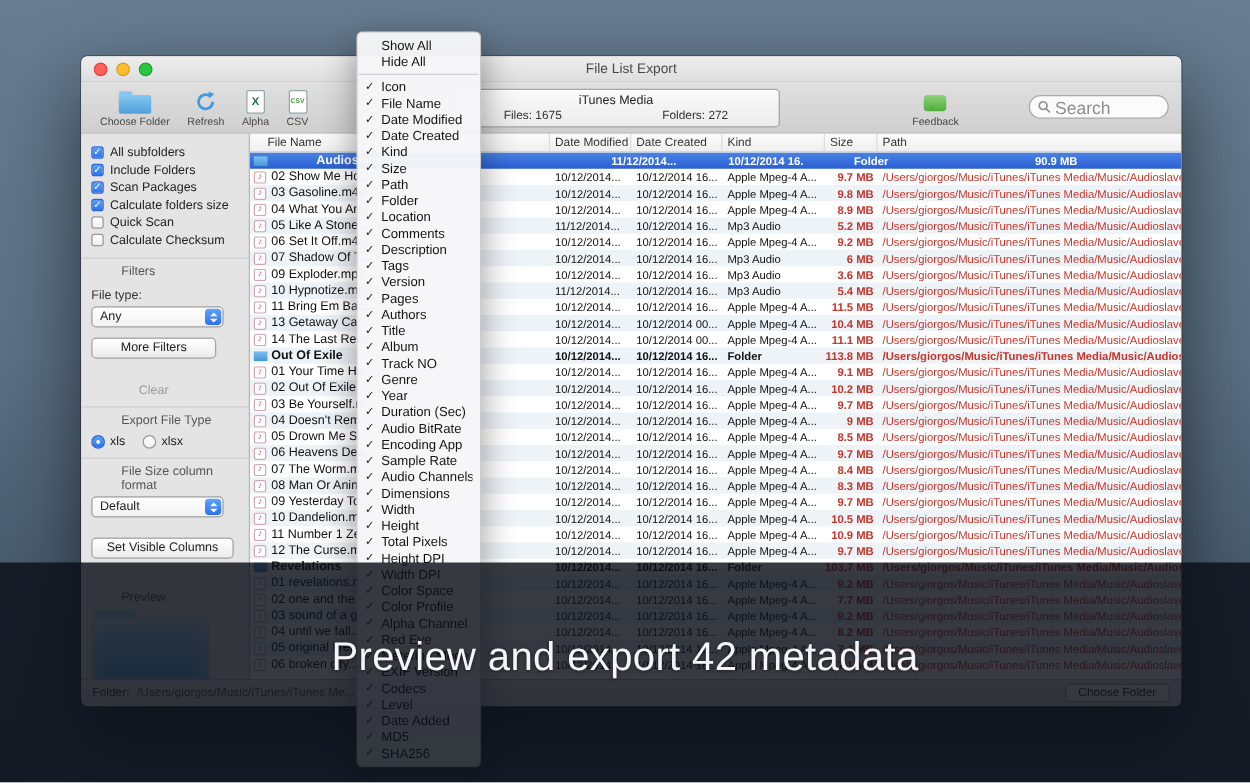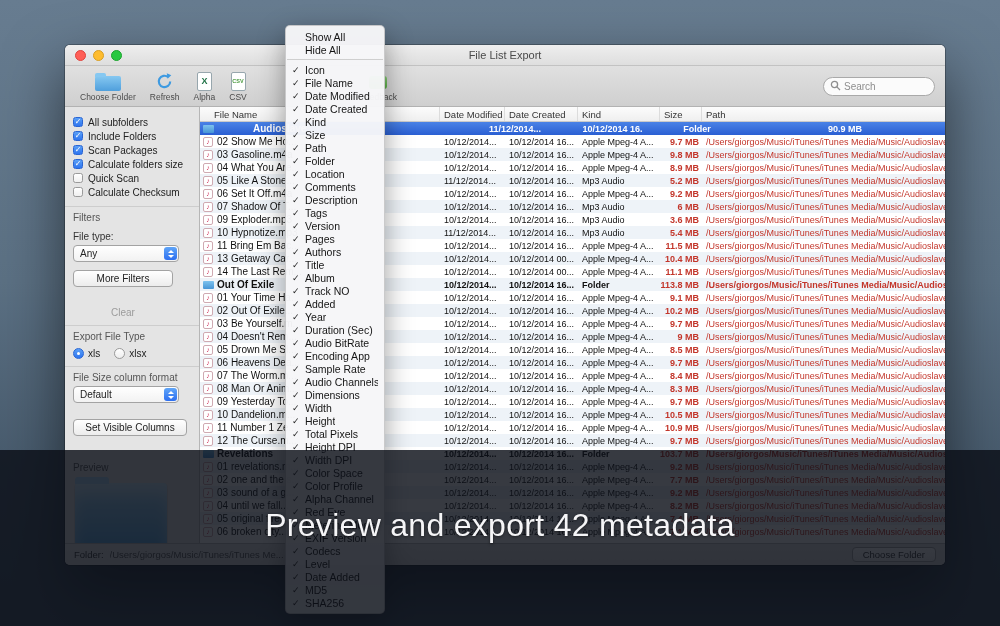--- a/index.html
+++ b/index.html
@@ -38,34 +38,34 @@
   .scanbox { width:262px; height:31px; margin-left:108px; border:1px solid #a6a6a6; border-radius:4px;
     background:linear-gradient(#fbfbfb,#ebebeb); box-shadow:inset 0 1px 0 #fff;
     display:flex; flex-direction:column; justify-content:center; flex:none; }
   .scantitle { text-align:center; font-size:10px; color:#222; line-height:13px; }
   .scanstats { display:flex; justify-content:space-around; font-size:9.5px; color:#333; line-height:12px; }
   .fbm { margin-left:106px; }
   .fbico { width:18px; height:13px; background:linear-gradient(#8dd17a,#54ae3f); border-radius:3px; position:relative; margin-top:3px; }
   .fbico::after { content:""; position:absolute; left:4px; bottom:-4px; border:4px solid transparent; border-top-color:#54ae3f; border-left-width:2px; border-right-width:2px; }
   .search { margin-left:auto; margin-right:2px; position:relative; width:112px; }
   .search input { width:100%; height:19px; border-radius:10px; border:1px solid #a9a9a9; background:#fbfbfb;
-    font-size:10px; padding:0 6px 0 20px; color:#333; outline:none; font-family:inherit; }
+    font-size:14px; padding:0 6px 0 20px; color:#333; outline:none; font-family:inherit; }
   .search input::placeholder { color:#8e8e8e; }
   .mag { position:absolute; left:7px; top:4px; }
 
   
   .content { flex:1; display:flex; min-height:0; }
   .sidebar { width:135px; flex:none; background:#e4e4e4; border-right:1px solid #b6b6b6;
     padding:8px 8px 0 8px; font-size:10px; color:#222; overflow:hidden; }
   .cbrow { display:flex; align-items:center; gap:5px; height:14px; }
   .cbbox { width:10px; height:10px; flex:none; border-radius:2.5px; border:1px solid #9a9a9a;
     background:linear-gradient(#fff,#efefef); font-size:8px; line-height:8px; text-align:center; color:#fff; }
   .cbbox.on { background:linear-gradient(#5aa0f7,#2e74ef); border-color:#2a66d4; }
   .sdiv { height:1px; background:#cdcdcd; margin:7px -8px 0 -8px; }
-  .slabel { color:#555; margin-top:5px; }
+  .slabel { color:#555; margin-top:5px;margin-left:24px; }
   .slabel2 { color:#333; margin-top:8px; }
   .dropdown { width:106px; height:17px; margin-top:3px; border:1px solid #a3a3a3; border-radius:4px;
     background:linear-gradient(#ffffff,#f2f2f2); display:flex; align-items:center; padding-left:6px; position:relative; }
   .dd-step { position:absolute; right:1px; top:1px; bottom:1px; width:13px; border-radius:3px;
     background:linear-gradient(#5fa5f8,#2d6ff0); display:flex; flex-direction:column; align-items:center; justify-content:center; gap:2px; }
   .dd-step i { display:block; width:0; height:0; border-left:3px solid transparent; border-right:3px solid transparent; }
   .dd-step .up { border-bottom:3px solid #fff; }
   .dd-step .dn { border-top:3px solid #fff; }
   .btn { height:17px; border:1px solid #a3a3a3; border-radius:4px; background:linear-gradient(#ffffff,#ececec);
     display:flex; align-items:center; justify-content:center; color:#222; }
@@ -170,20 +170,27 @@
         <span class="ic">
             <span class="xldoc"></span>
           </span>
         <span class="tlabel">Alpha</span>
       </div>
       <div class="tbtn">
         <span class="ic">
             <span class="csvdoc"></span>
           </span>
         <span class="tlabel">CSV</span>
+      </div>
+      <div class="scanbox">
+        <div class="scantitle">iTunes Media</div>
+        <div class="scanstats">
+          <span>Files: 1675</span>
+          <span>Folders: 272</span>
+        </div>
       </div>
       <div class="tbtn fbm">
         <span class="ic">
             <span class="fbico"></span>
           </span>
         <span class="tlabel">Feedback</span>
       </div>
       <div class="search">
         <svg class="mag" width="11" height="11" viewBox="0 0 11 11">
           <circle cx="4.5" cy="4.5" r="3.1" fill="none" stroke="#8e8e8e" stroke-width="1.3"></circle>
@@ -710,21 +717,21 @@
       <div class="menu-item">
         <span class="mcheck">✓</span>
         <span class="mlabel">Album</span>
       </div>
       <div class="menu-item">
         <span class="mcheck">✓</span>
         <span class="mlabel">Track NO</span>
       </div>
       <div class="menu-item">
         <span class="mcheck">✓</span>
-        <span class="mlabel">Added</span>
+        <span class="mlabel">Genre</span>
       </div>
       <div class="menu-item">
         <span class="mcheck">✓</span>
         <span class="mlabel">Year</span>
       </div>
       <div class="menu-item">
         <span class="mcheck">✓</span>
         <span class="mlabel">Duration (Sec)</span>
       </div>
       <div class="menu-item">

